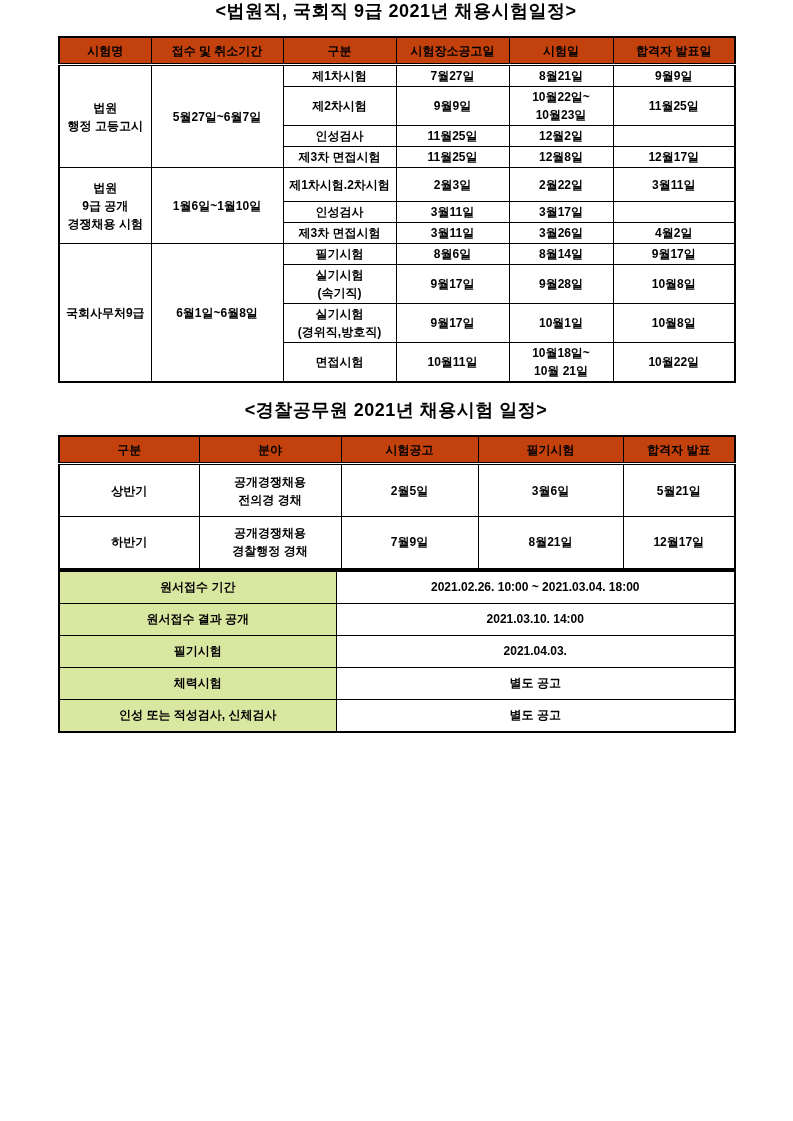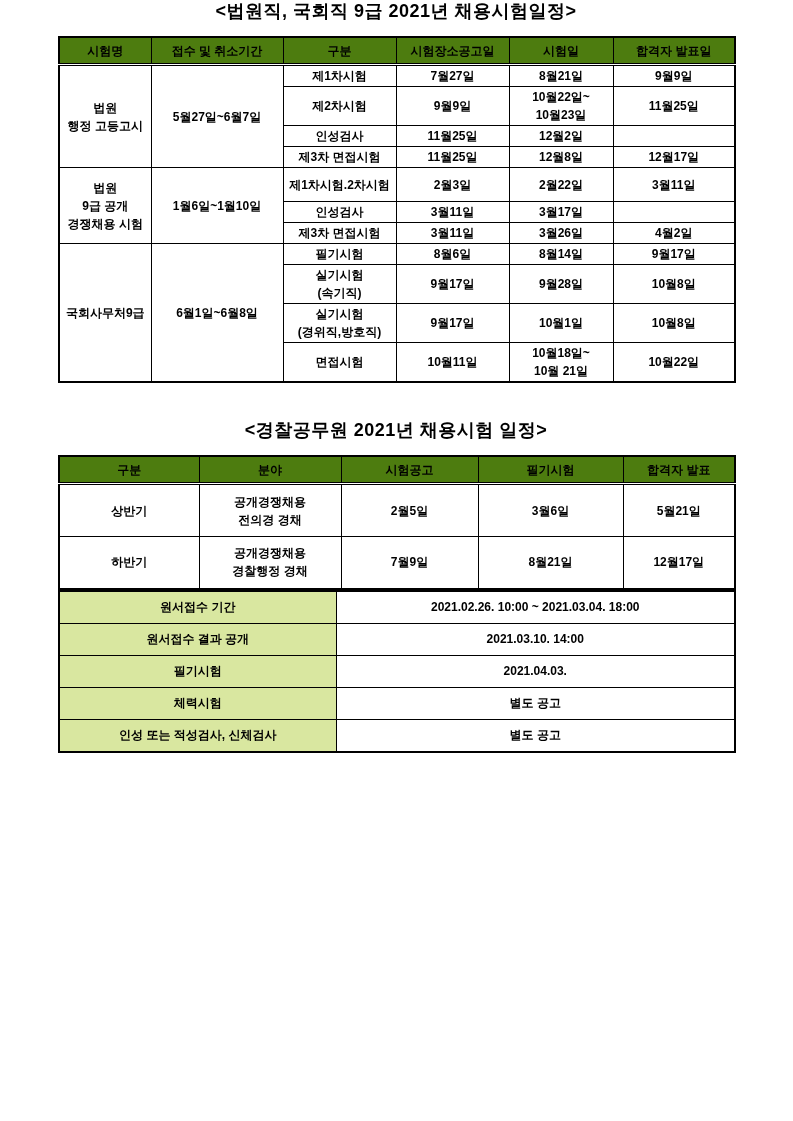--- a/index.html
+++ b/index.html
@@ -26,42 +26,42 @@
   }
   .section-title {
     text-align: center;
     font-size: 18px;
     font-weight: bold;
     letter-spacing: 0.5px;
     line-height: 22px;
     white-space: pre;
   }
   .t1-title { margin-bottom: 14px; }
-  .t2-title { margin-top: 36px; margin-bottom: 14px; }
+  .t2-title { margin-top: 16px; margin-bottom: 14px; }
   .t3-title { margin-top: 26px; margin-bottom: 9px; }
 
   table {
     border-collapse: collapse;
     table-layout: fixed;
     width: 676px;
     border: 2px solid #000000;
   }
   th, td {
     border: 1px solid #000000;
     text-align: center;
     vertical-align: middle;
     font-size: 12px;
     font-weight: bold;
     line-height: 1.5;
     white-space: pre-line;
     padding: 1px 2px;
     overflow: hidden;
   }
   thead th {
-    background: #4d7c0f;
+    background: #c2410c;
     border-bottom: 3px double #000000;
     height: 23px;
   }
   .t3 td.label {
     background: #d9e7a0;
   }
   .t3 td { height: 29px; }
 </style>
 </head>
 <body>

